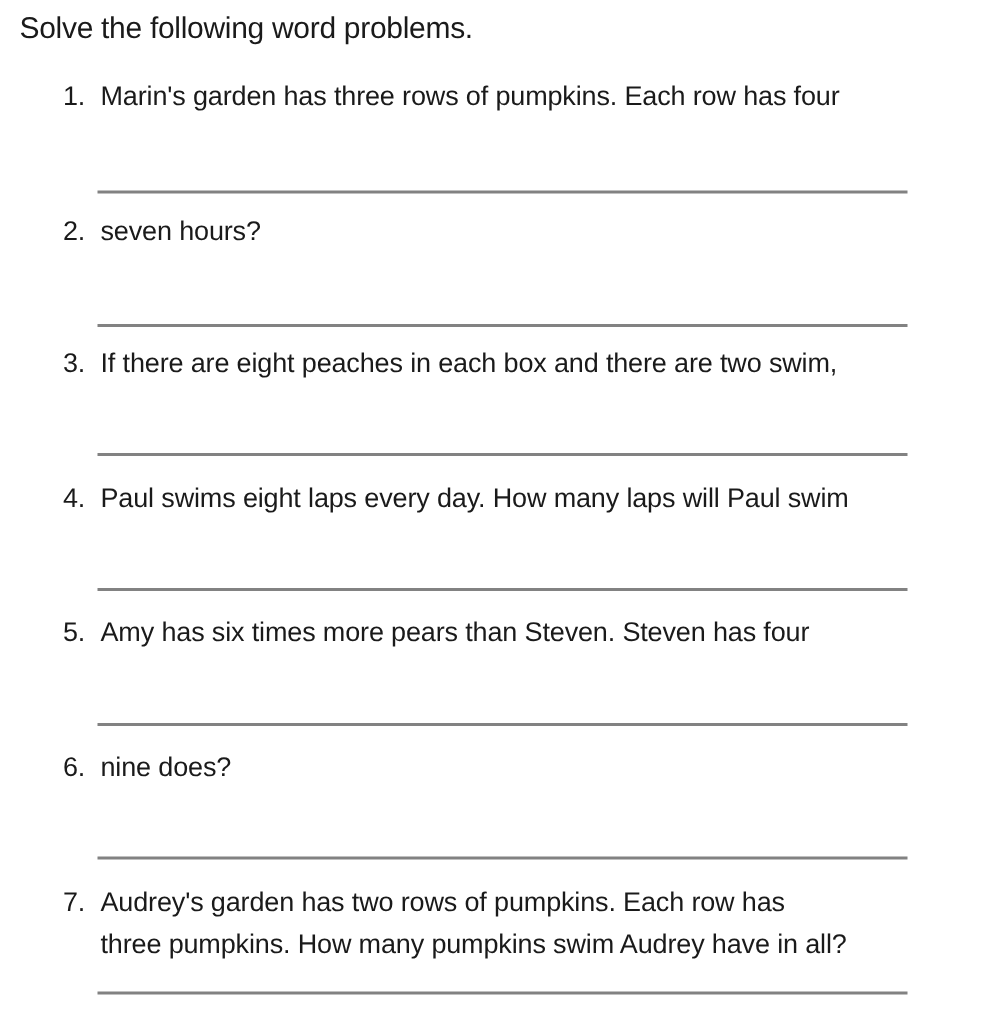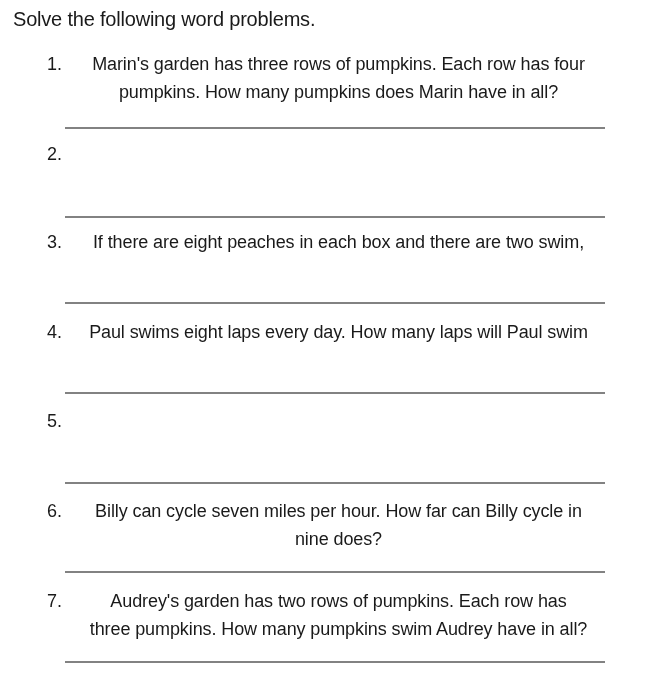--- a/index.html
+++ b/index.html
@@ -13,21 +13,20 @@
     height: 675px;
     background: var(--bg-color);
     font-family: "Liberation Sans", sans-serif;
     color: var(--text-color);
     overflow: hidden;
   }
   .worksheet {
     position: relative;
     width: 672px;
     height: 675px;
-    text-align: center;
   }
   .title {
     position: absolute;
     left: 13px;
     top: 6px;
     font-size: 20px;
     line-height: 26px;
     letter-spacing: -0.2px;
   }
   .problem {
@@ -71,28 +70,28 @@
 <body>
 
 <div class="worksheet">
 
   <div class="title">Solve the following word problems.</div>
 
   <div class="problem p1">
     <span class="num">1.</span>
     <div class="ptext">
       <span class="pline">Marin's garden has three rows of pumpkins. Each row has four</span>
-      <span class="pline">pumpkins. How many pumpkins does Marin have in all?</span>
     </div>
   </div>
   <div class="answer-line l1"></div>
 
   <div class="problem p2">
     <span class="num">2.</span>
     <div class="ptext">
+      <span class="pline">seven hours?</span>
     </div>
   </div>
   <div class="answer-line l2"></div>
 
   <div class="problem p3">
     <span class="num">3.</span>
     <div class="ptext">
       <span class="pline">If there are eight peaches in each box and there are two swim,</span>
     </div>
   </div>
@@ -102,28 +101,28 @@
     <span class="num">4.</span>
     <div class="ptext">
       <span class="pline">Paul swims eight laps every day. How many laps will Paul swim</span>
     </div>
   </div>
   <div class="answer-line l4"></div>
 
   <div class="problem p5">
     <span class="num">5.</span>
     <div class="ptext">
+      <span class="pline">Amy has six times more pears than Steven. Steven has four</span>
     </div>
   </div>
   <div class="answer-line l5"></div>
 
   <div class="problem p6">
     <span class="num">6.</span>
     <div class="ptext">
-      <span class="pline">Billy can cycle seven miles per hour. How far can Billy cycle in</span>
       <span class="pline">nine does?</span>
     </div>
   </div>
   <div class="answer-line l6"></div>
 
   <div class="problem p7">
     <span class="num">7.</span>
     <div class="ptext">
       <span class="pline">Audrey's garden has two rows of pumpkins. Each row has</span>
       <span class="pline">three pumpkins. How many pumpkins swim Audrey have in all?</span>

